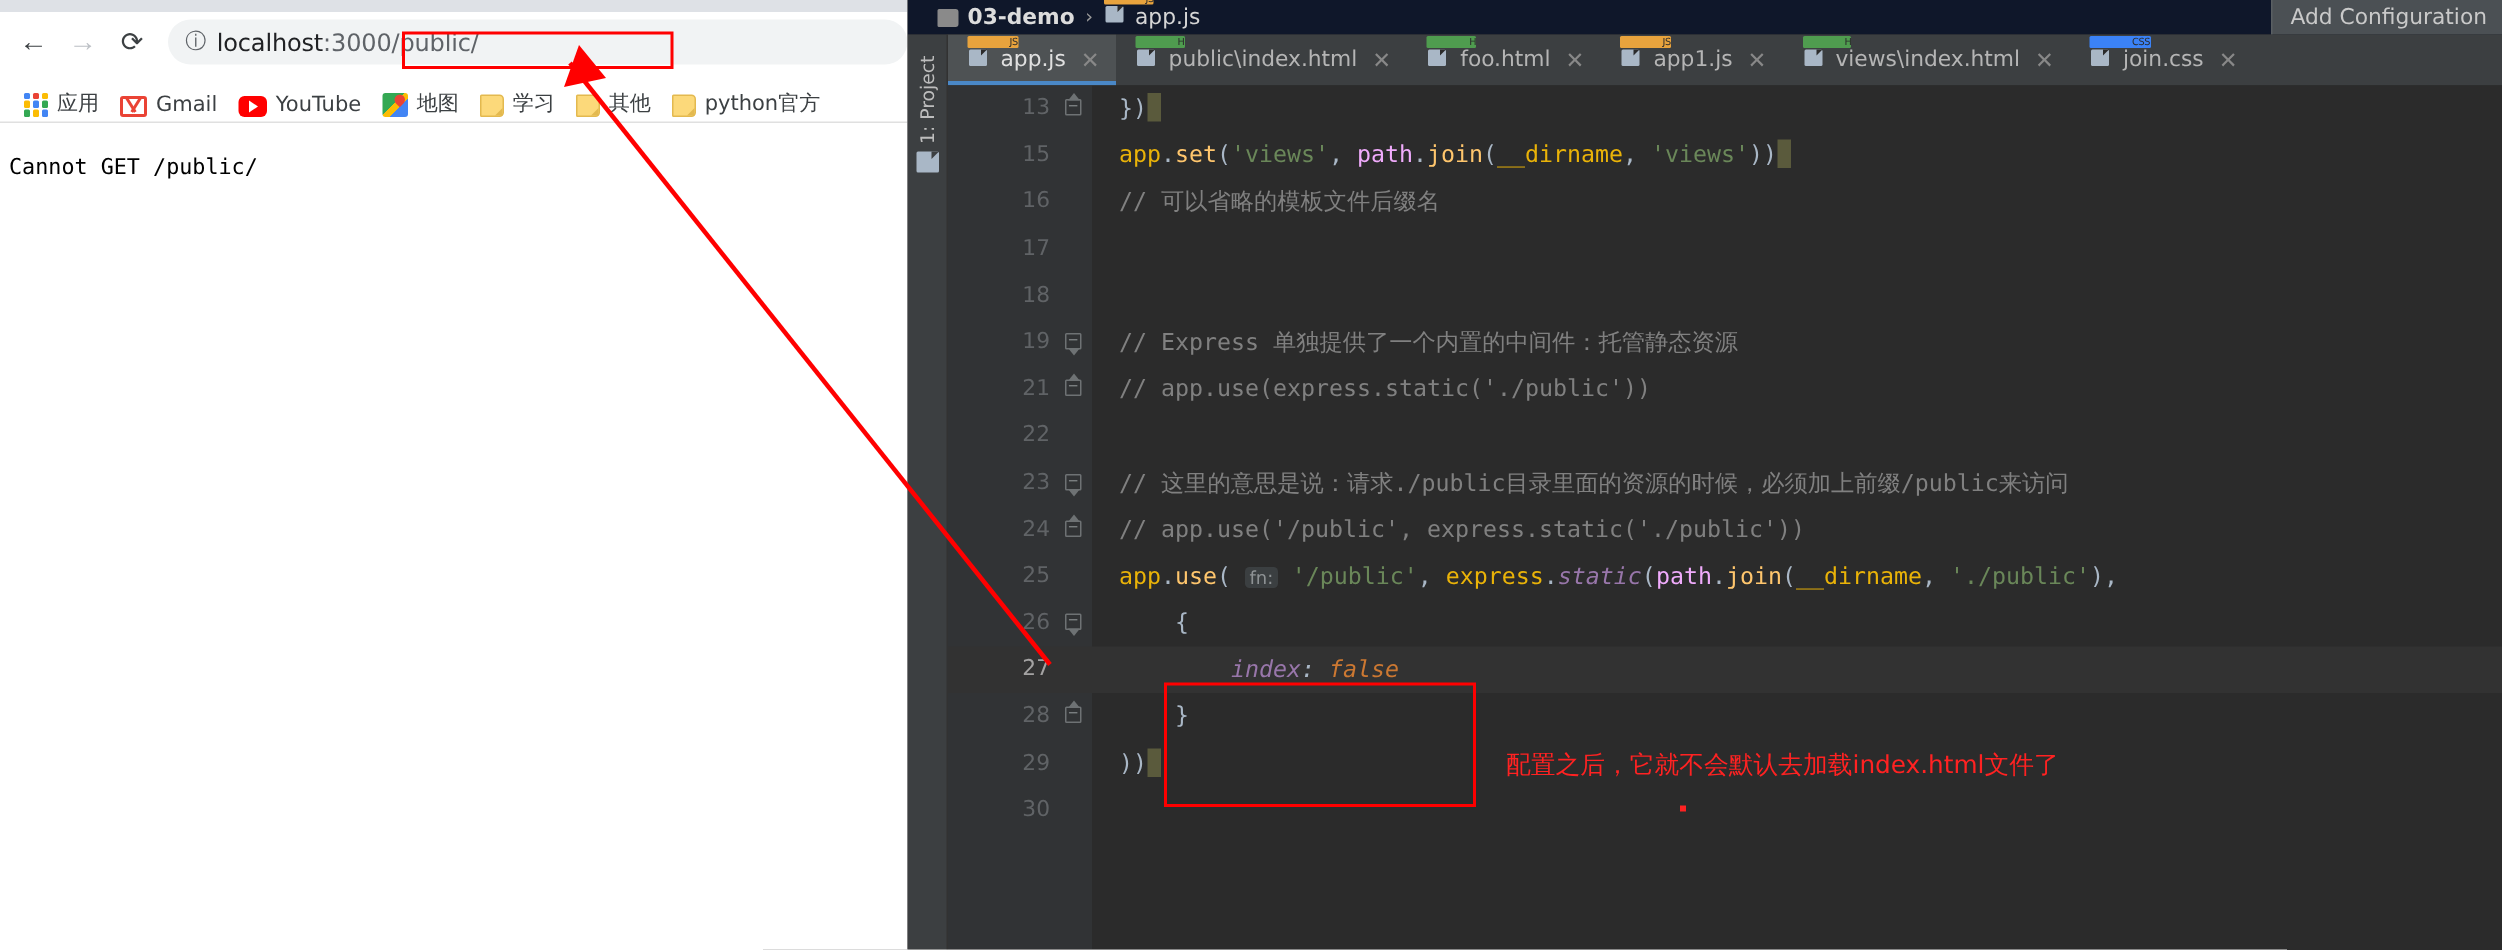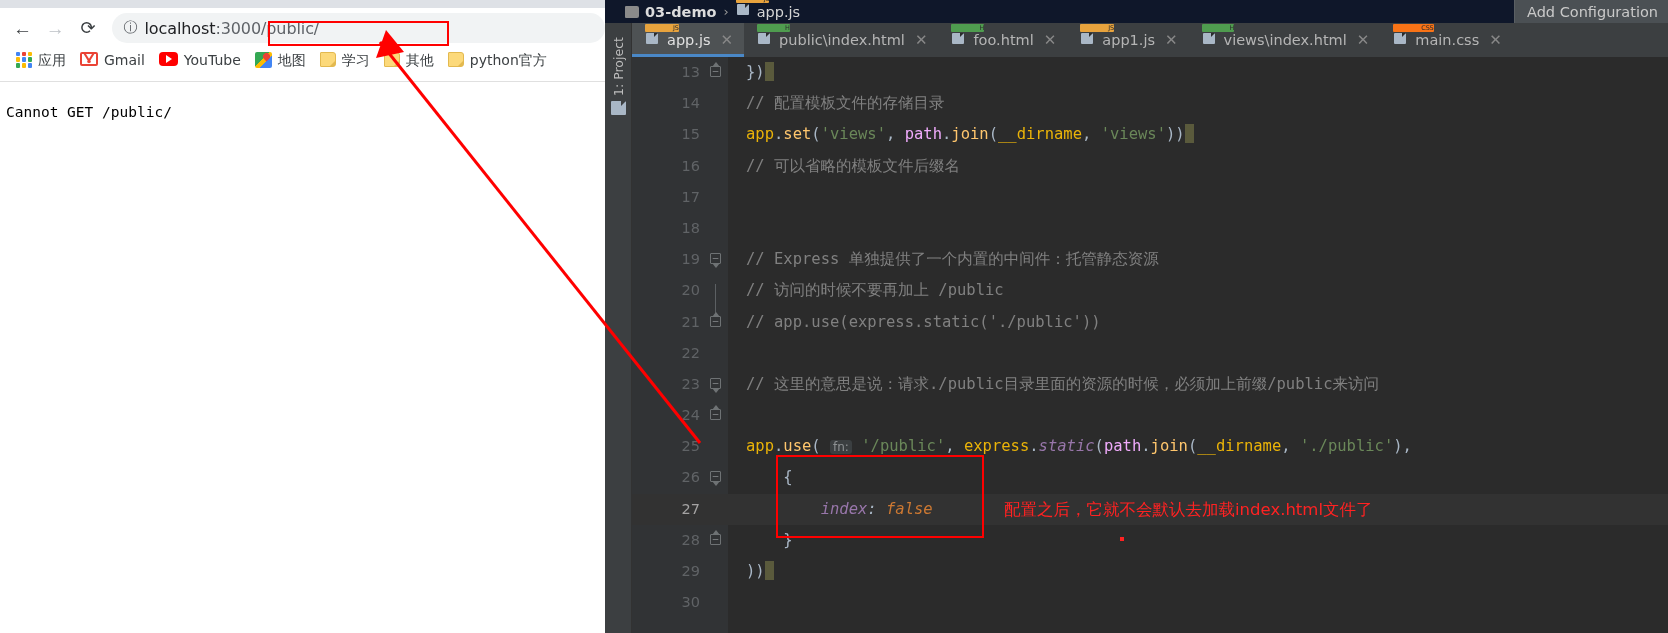--- a/index.html
+++ b/index.html
@@ -69,21 +69,21 @@
   
   .bookmarks {
     position: absolute; left: 0; top: 48px; width: 605px; height: 34px;
     background: #ffffff;
     display: flex; align-items: center;
     border-bottom: 1px solid #e0e0e0;
     padding-left: 9px;
     overflow: hidden;
   }
   .bm {
-    display: flex; align-items: flex-start;
+    display: flex; align-items: flex-end;
     height: 26px;
     padding: 0 7px;
     border-radius: 4px;
     flex: 0 0 auto;
   }
   .bm-label {
     font-family: "DejaVu Sans", sans-serif;
     font-size: 14px; color: #3c4043;
     margin-left: 6px; white-space: nowrap;
   }
@@ -171,21 +171,21 @@
     border-left:4px solid #2b2b2b; border-bottom:4px solid transparent;
   }
   .fileicon .badge {
     position:absolute; left:0; bottom:16px; height:8px; min-width:13px;
     font-family:"DejaVu Sans", sans-serif; font-size:6.5px; font-weight:normal;
     color:#2b2b2b; display:flex; align-items:center; justify-content:center;
     border-radius:1px; letter-spacing:-0.2px;padding-left:28px;
   }
   .badge-js { background:#e8a33d; }
   .badge-h  { background:#4f9c4f; color:#e8f5e8;}
-  .badge-css{ background:#f97316; color:#eaf6ff;margin-top:11px;}
+  .badge-css{ background:#3b82f6; color:#eaf6ff;margin-top:11px;}
 
   .addconfig {
     position: absolute; right: 0; top: 0; height: 23px;
     display: flex; align-items: center;
     padding: 0 10px 0 12px;
     background: #4b5054;
     border-left: 1px solid #5a5f63;
     color: #c9c9c9; font-size: 14.5px; white-space: nowrap;
   }
 
@@ -479,45 +479,41 @@
             <span class="badge badge-h">H</span>
           </span>
         <span>views\index.html</span>
         <span class="tab-close">✕</span>
       </div>
       <div class="tab">
         <span class="fileicon">
             <span class="sheet"></span>
             <span class="badge badge-css">CSS</span>
           </span>
-        <span>main.css</span>
+        <span>join.css</span>
         <span class="tab-close">✕</span>
       </div>
     </div>
 
     <div class="editor">
       <div class="gutter"></div>
       <div class="code-area">
         <div class="red-box" id="redbox" style="top: 397.6px; left: 48px; width: 208px; height: 83.6px;"></div>
         <div class="red-note" style="top: 441.8px; left: 276px;">配置之后，它就不会默认去加载index.html文件了</div>
         <div class="red-dot" style="top: 480px; left: 392px;"></div>
       </div>
       <div id="rows" style="position: absolute; left: 0px; top: 0px; width: 1036px; pointer-events: none;">
           <div class="row" style="pointer-events: auto;">
             <div class="lnum">13</div>
             <div class="fold">
               <span class="fold-end">−</span>
             </div>
             <div class="code" style="margin-left: 96px;"><span class="c-punct">})</span><span class="caret-block"></span></div>
           </div>
           <div class="row" style="pointer-events: auto;">
-            <div class="lnum">14</div>
-            <div class="code" style="margin-left: 96px;"><span class="c-comment">// 配置模板文件的存储目录</span></div>
-          </div>
-          <div class="row" style="pointer-events: auto;">
             <div class="lnum">15</div>
             <div class="code" style="margin-left: 96px;"><span class="c-ident">app</span><span class="c-punct">.</span><span class="c-fn">set</span><span class="c-punct">(</span><span class="c-str">'views'</span><span class="c-punct">, </span><span class="c-italic">path</span><span class="c-punct">.</span><span class="c-fn">join</span><span class="c-punct">(</span><span class="c-ident">__dirname</span><span class="c-punct">, </span><span class="c-str">'views'</span><span class="c-punct">))</span><span class="caret-block"></span></div>
           </div>
           <div class="row" style="pointer-events: auto;">
             <div class="lnum">16</div>
             <div class="code" style="margin-left: 96px;"><span class="c-comment">// 可以省略的模板文件后缀名</span></div>
           </div>
           <div class="row" style="pointer-events: auto;">
             <div class="lnum">17</div>
           </div>
@@ -526,27 +522,20 @@
             <div class="code" style="margin-left: 96px;"></div>
           </div>
           <div class="row" style="pointer-events: auto;">
             <div class="lnum">19</div>
             <div class="fold">
               <span class="fold-start">−</span>
             </div>
             <div class="code" style="margin-left: 96px;"><span class="c-comment">// Express 单独提供了一个内置的中间件：托管静态资源</span></div>
           </div>
           <div class="row" style="pointer-events: auto;">
-            <div class="lnum">20</div>
-            <div class="fold">
-              <span class="fold-bar"></span>
-            </div>
-            <div class="code" style="margin-left: 96px;"><span class="c-comment">// 访问的时候不要再加上 /public</span></div>
-          </div>
-          <div class="row" style="pointer-events: auto;">
             <div class="lnum">21</div>
             <div class="fold">
               <span class="fold-end">−</span>
             </div>
             <div class="code" style="margin-left: 96px;"><span class="c-comment">// app.use(express.static('./public'))</span></div>
           </div>
           <div class="row" style="pointer-events: auto;">
             <div class="lnum">22</div>
             <div class="code" style="margin-left: 96px;"></div>
           </div>
@@ -555,20 +544,21 @@
             <div class="fold">
               <span class="fold-start">−</span>
             </div>
             <div class="code" style="margin-left: 96px;"><span class="c-comment">// 这里的意思是说：请求./public目录里面的资源的时候，必须加上前缀/public来访问</span></div>
           </div>
           <div class="row" style="pointer-events: auto;">
             <div class="lnum">24</div>
             <div class="fold">
               <span class="fold-end">−</span>
             </div>
+            <div class="code" style="margin-left: 96px;"><span class="c-comment">// app.use('/public', express.static('./public'))</span></div>
           </div>
           <div class="row" style="pointer-events: auto;">
             <div class="lnum">25</div>
             <div class="code" style="margin-left: 96px;"><span class="c-ident">app</span><span class="c-punct">.</span><span class="c-fn">use</span><span class="c-punct">( </span><span class="hint">fn:</span><span class="c-punct"> </span><span class="c-str">'/public'</span><span class="c-punct">, </span><span class="c-ident">express</span><span class="c-punct">.</span><span class="c-static">static</span><span class="c-punct">(</span><span class="c-italic">path</span><span class="c-punct">.</span><span class="c-fn">join</span><span class="c-punct">(</span><span class="c-ident">__dirname</span><span class="c-punct">, </span><span class="c-str">'./public'</span><span class="c-punct">),</span></div>
           </div>
           <div class="row" style="pointer-events: auto;">
             <div class="lnum">26</div>
             <div class="fold">
               <span class="fold-start">−</span>
             </div>

